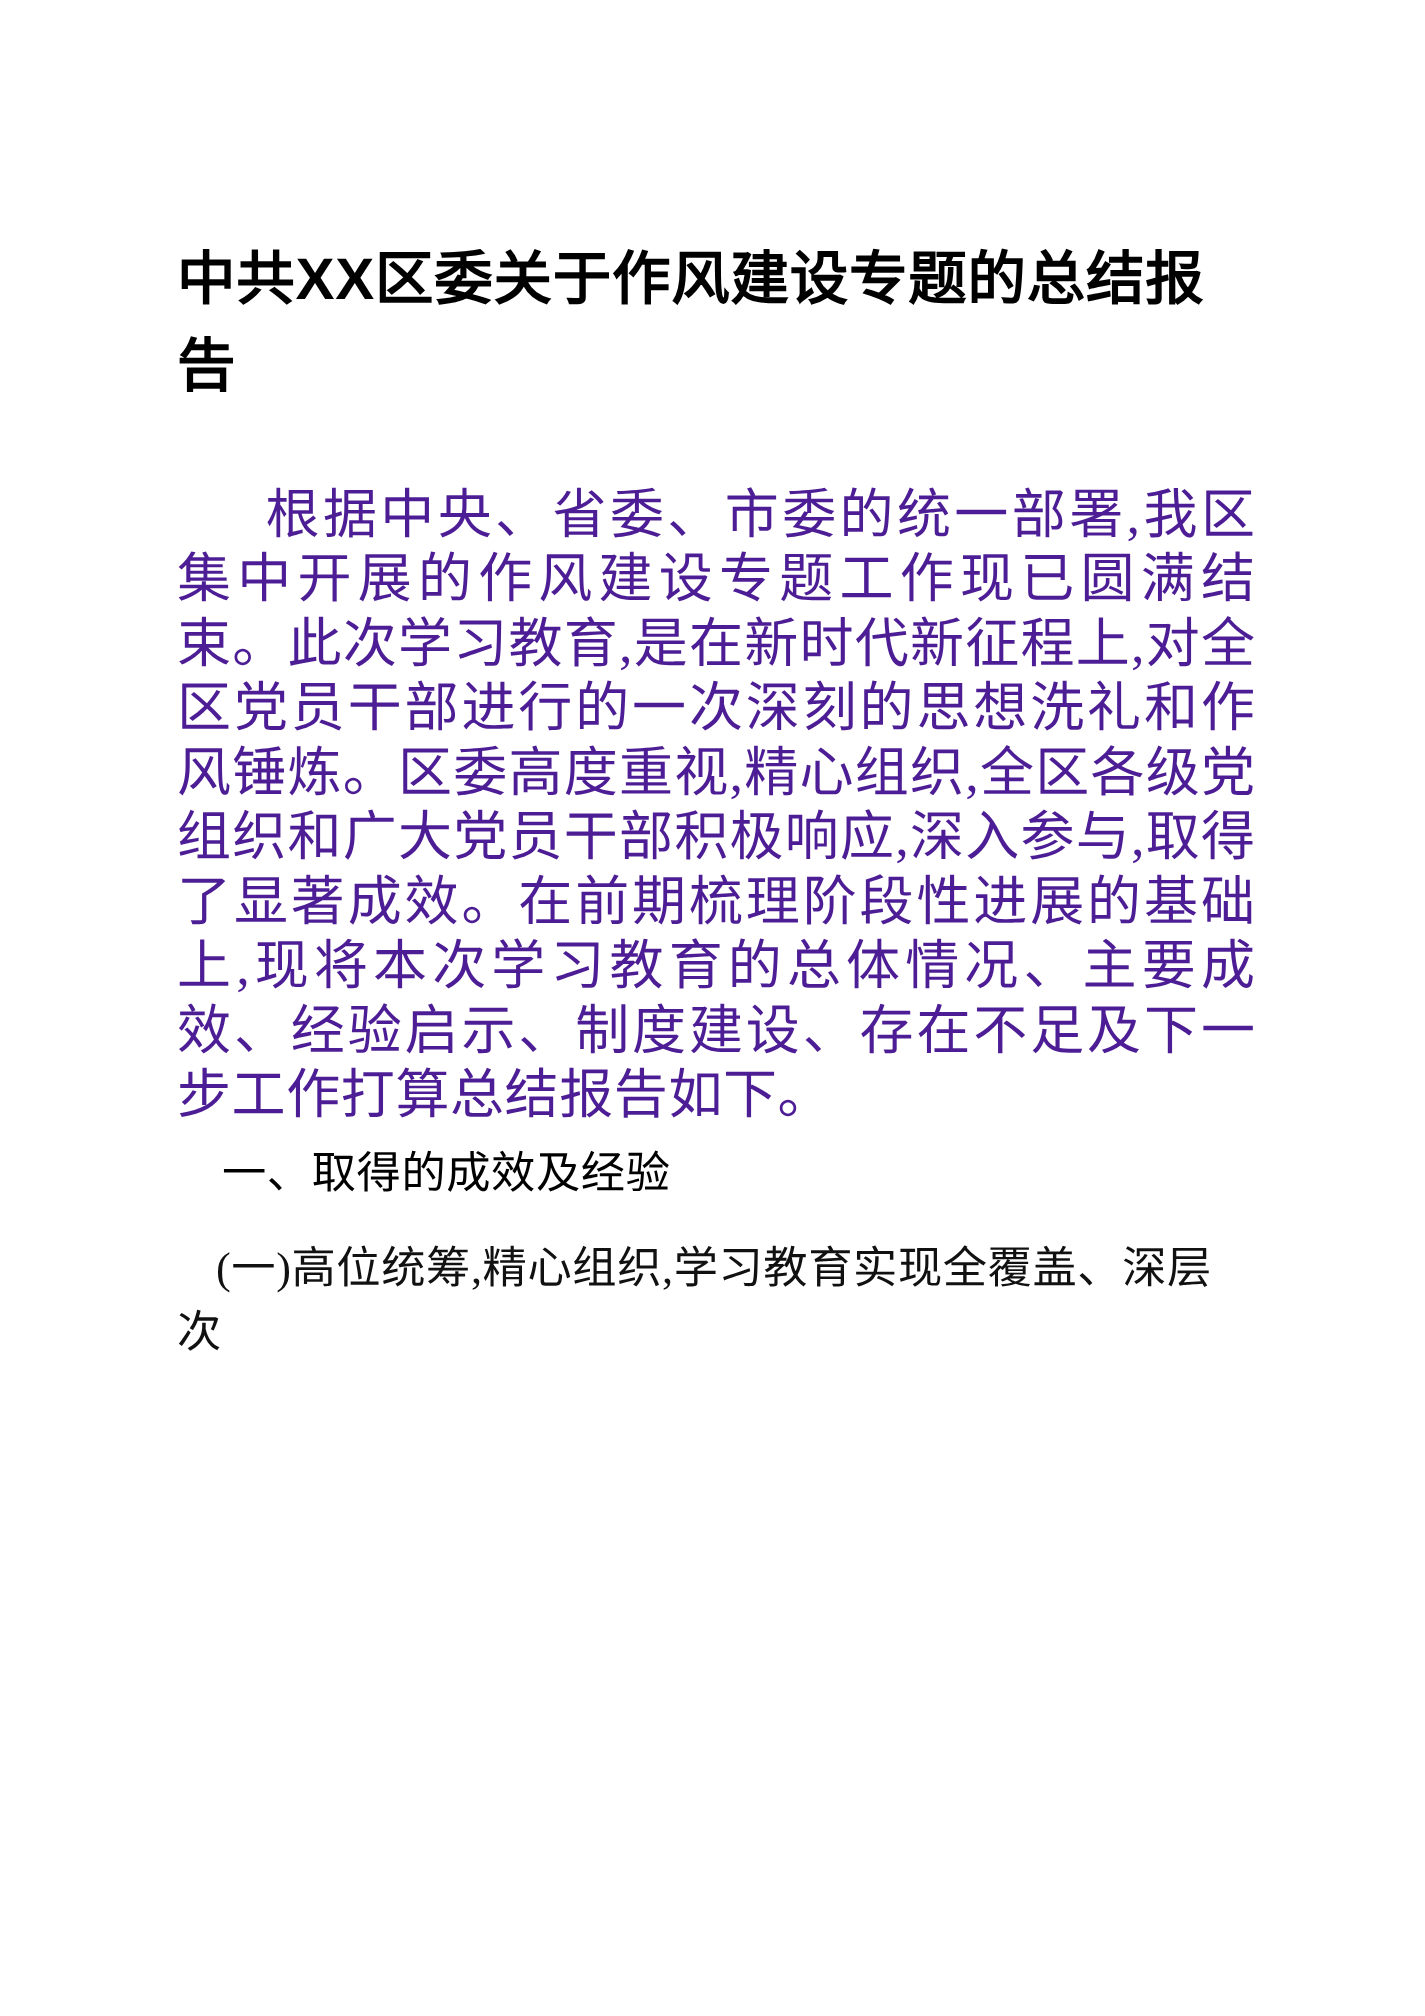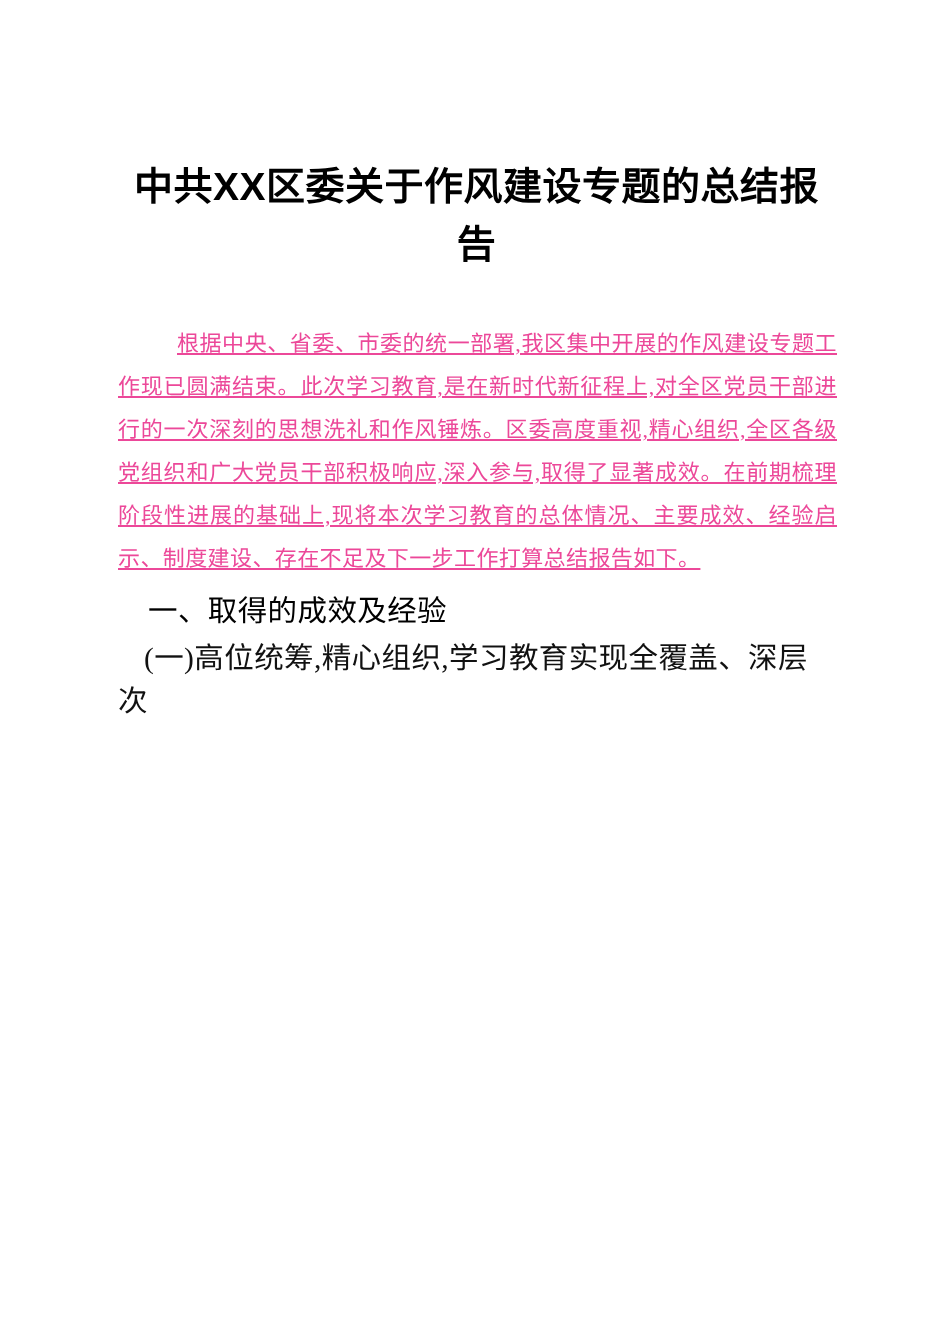--- a/index.html
+++ b/index.html
@@ -17,51 +17,50 @@
     overflow: hidden;
     box-sizing: border-box;
   }
 
   
   .doc-title {
     position: absolute;
     top: 158px;
     left: 118px;
     width: 717px;
-    text-align: center;
+    text-align: left;
     font-family: "Liberation Sans", "DejaVu Sans", sans-serif;
     font-weight: 700;
     font-size: 39px;
     line-height: 58px;
     color: #000000;
     letter-spacing: 0.5px;
     word-break: break-all;
   }
 
   
   .body-col {
     position: absolute;
     top: 322px;
     left: 118px;
     width: 719px;
   }
 
   .para {
     font-family: "Liberation Serif", "DejaVu Serif", serif;
-    font-size: 22px;
+    font-size: 36px;
     line-height: 43px;
-    color: #ec4899;
+    color: #4c1d95;
     text-align: justify;
     text-align-last: left;
     text-justify: inter-character;
     margin: 0 0 0 0;
     text-indent: 59px;
     word-break: break-all;
     letter-spacing: 0.4px;
-    text-decoration: underline;
   }
 
   
   .head-1 {
     font-family: "Liberation Sans", "DejaVu Sans", sans-serif;
     font-weight: 400;
     font-size: 29.5px;
     line-height: 43px;
     color: #000000;
     text-indent: 30px;
@@ -71,21 +70,21 @@
   }
 
   
   .head-2 {
     font-family: "Liberation Serif", "DejaVu Serif", serif;
     font-weight: 400;
     font-size: 29.5px;
     line-height: 43px;
     color: #111111;
     text-indent: 26px;
-    margin: 0 0 0 0;
+    margin: 16px 0 0 0;
     letter-spacing: 0.4px;
     word-break: break-all;
   }
 
   .spacer-sm { height: 5px; }
 </style>
 </head>
 <body>
 
 <div class="page">

